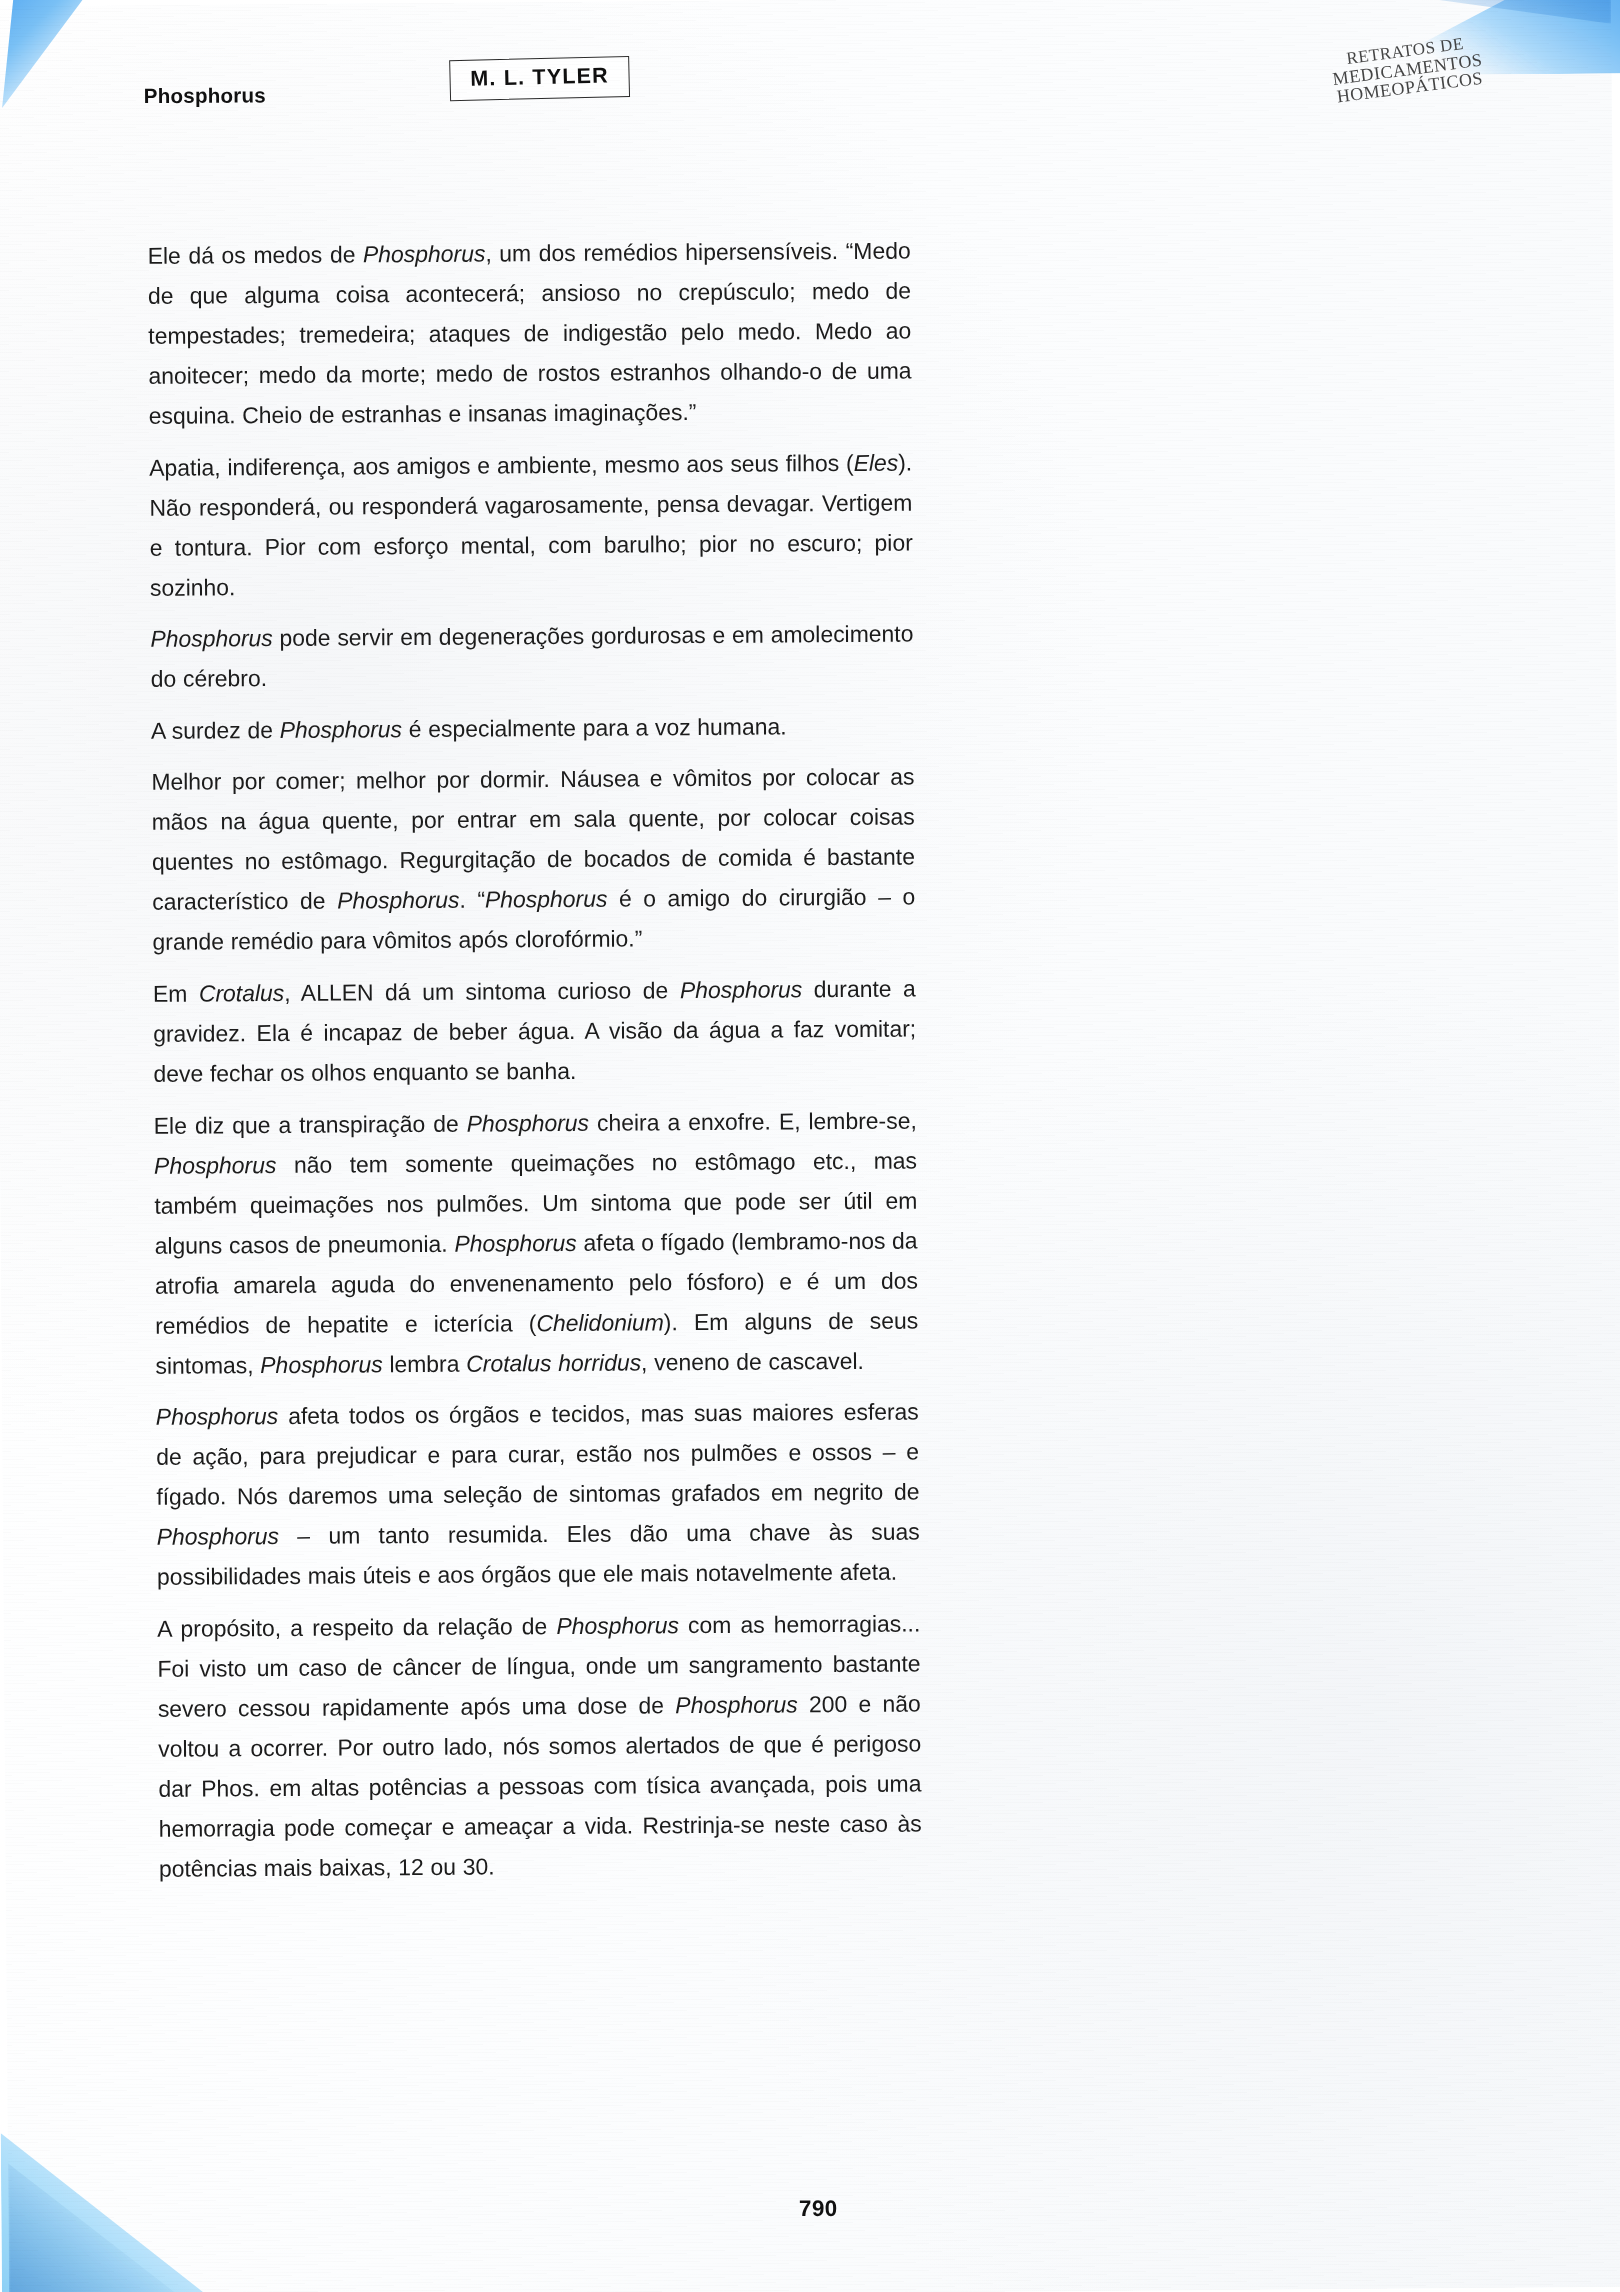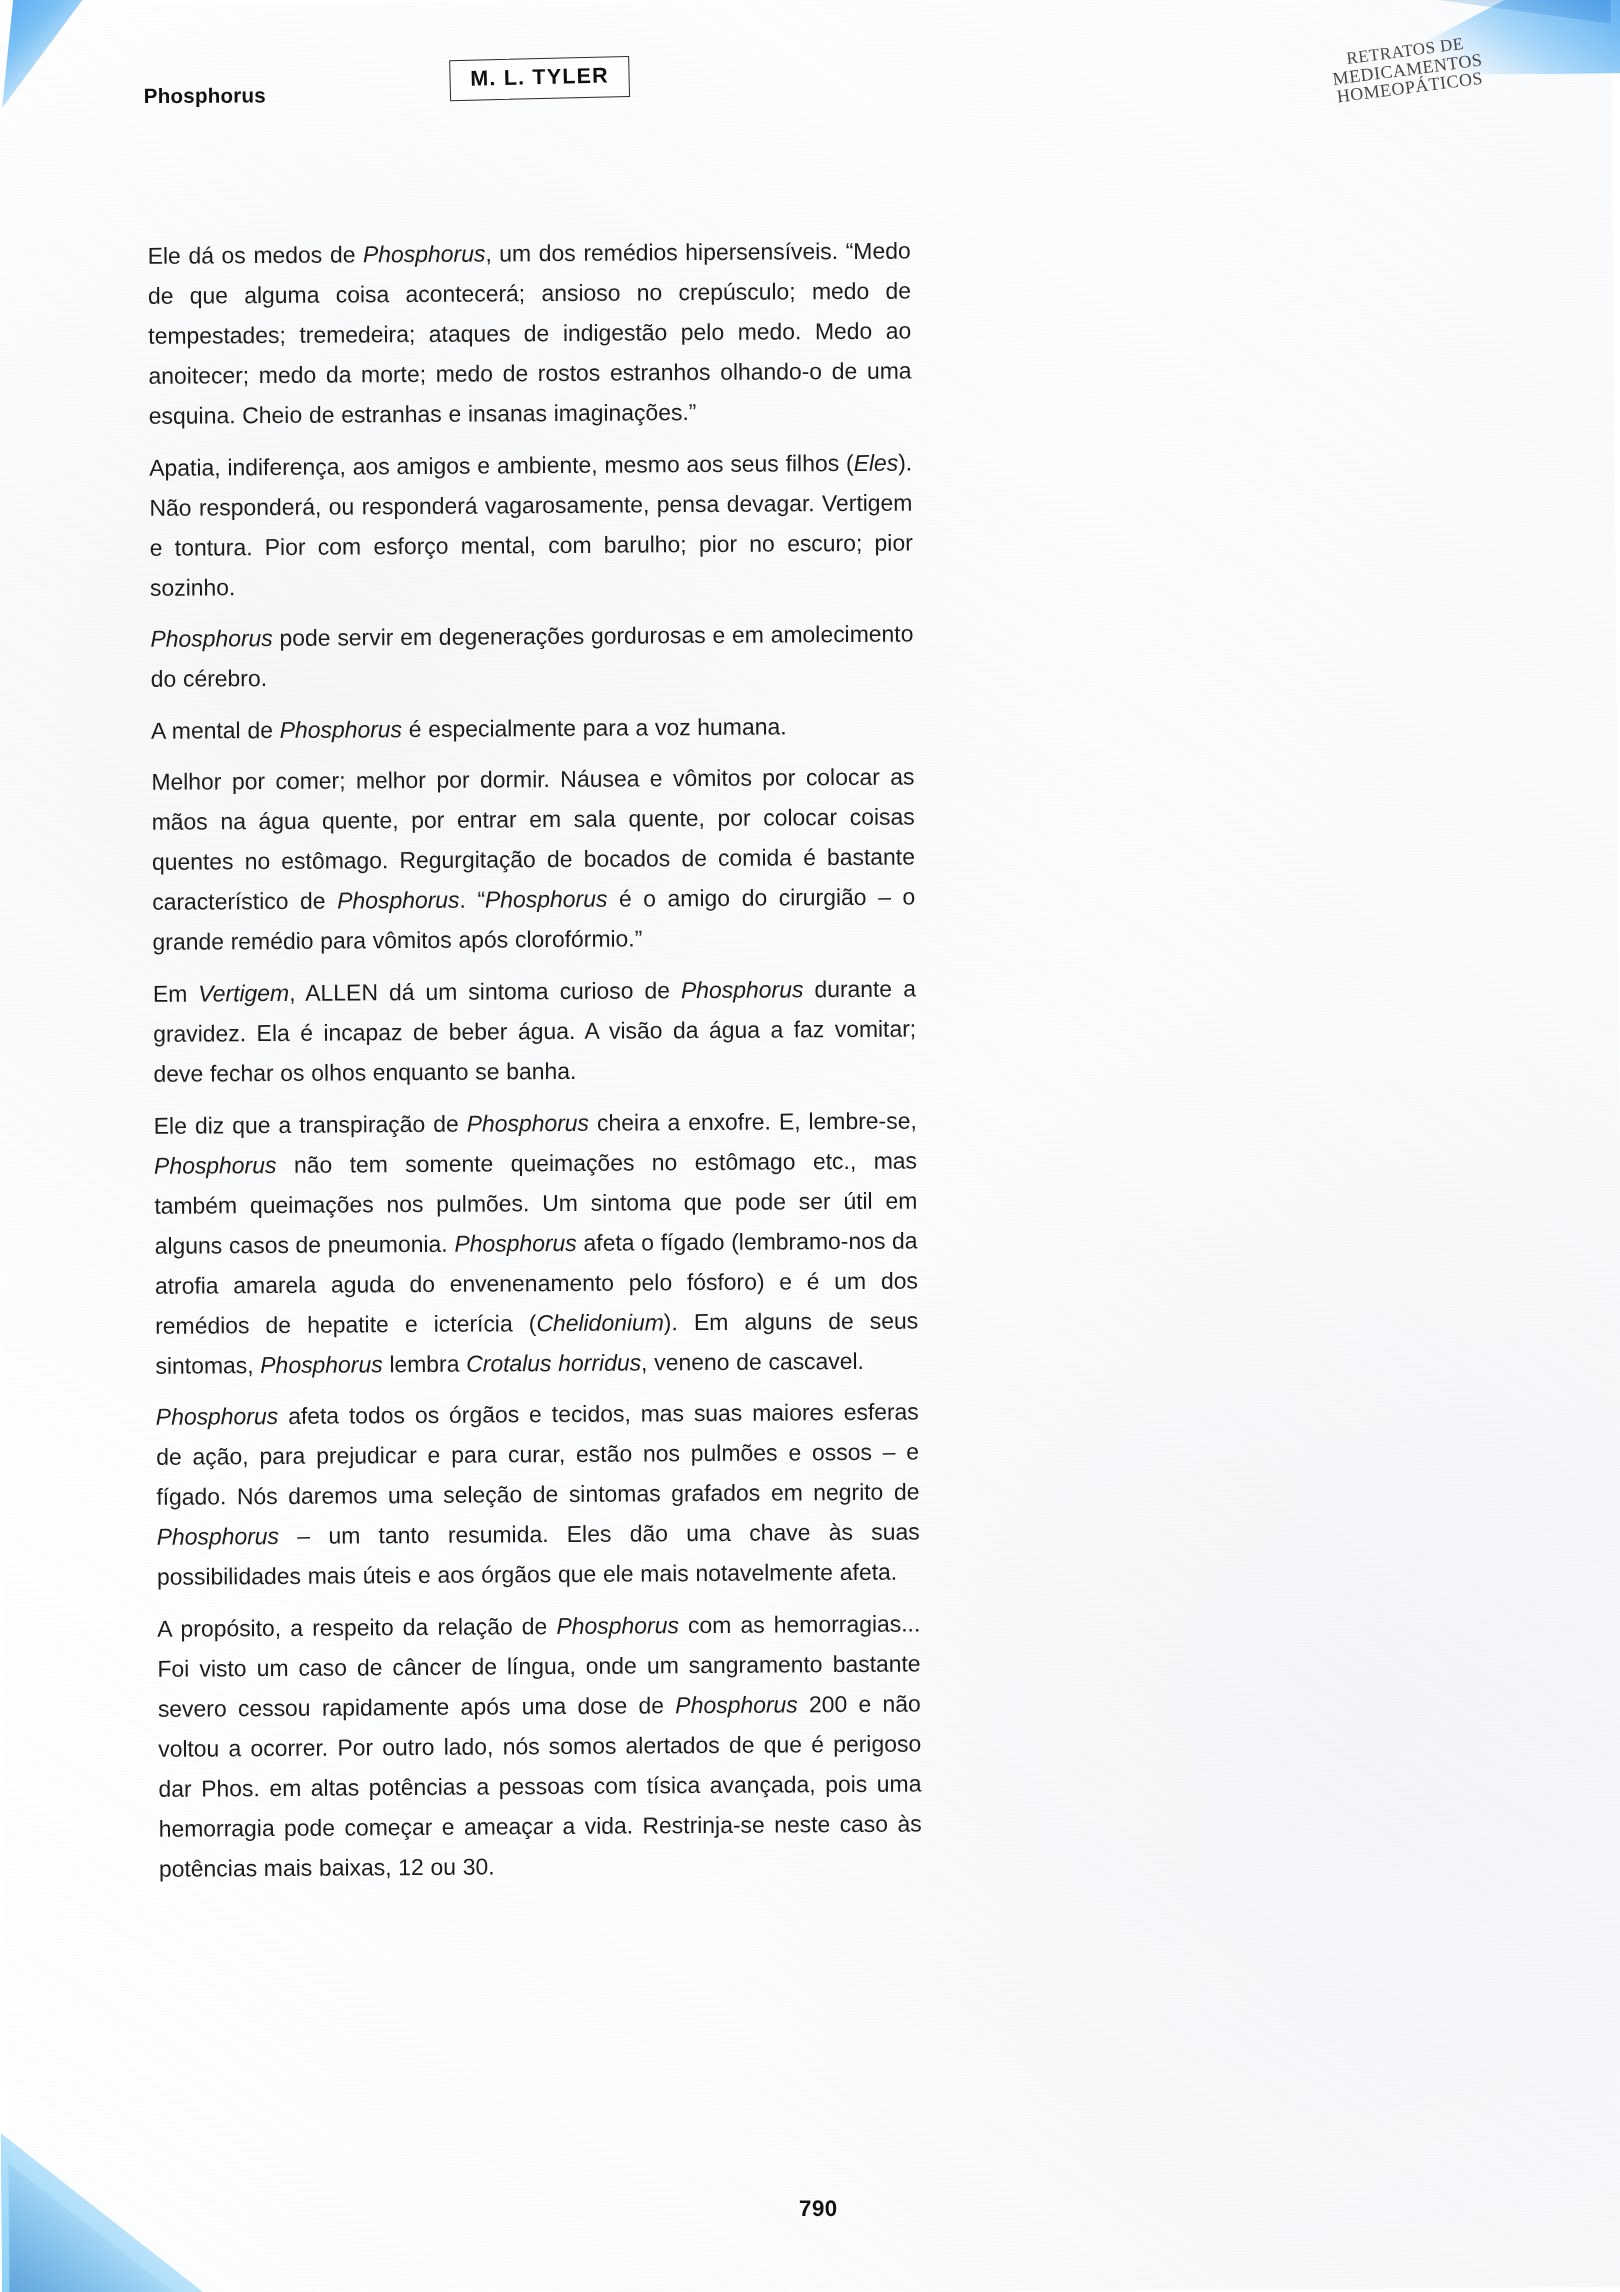--- a/index.html
+++ b/index.html
@@ -195,23 +195,23 @@
       <span class="logo-line-1">RETRATOS DE</span>
       <span class="logo-line-2">MEDICAMENTOS</span>
       <span class="logo-line-3">HOMEOPÁTICOS</span>
     </div>
   </div>
 
   <div id="text-column">
       <p class="para" id="p1"><span>Ele dá os medos de </span><em>Phosphorus</em><span>, um dos remédios hipersensíveis. “Medo de que alguma coisa acontecerá; ansioso no crepúsculo; medo de tempestades; tremedeira; ataques de indigestão pelo medo. Medo ao anoitecer; medo da morte; medo de rostos estranhos olhando-o de uma esquina. Cheio de estranhas e insanas imaginações.”</span></p>
       <p class="para" id="p2"><span>Apatia, indiferença, aos amigos e ambiente, mesmo aos seus filhos (</span><em>Eles</em><span>). Não responderá, ou responderá vagarosamente, pensa devagar. Vertigem e tontura. Pior com esforço mental, com barulho; pior no escuro; pior sozinho.</span></p>
       <p class="para" id="p3"><em>Phosphorus</em><span> pode servir em degenerações gordurosas e em amolecimento do cérebro.</span></p>
-      <p class="para" id="p4"><span>A mental de </span><em>Phosphorus</em><span> é especialmente para a voz humana.</span></p>
+      <p class="para" id="p4"><span>A surdez de </span><em>Phosphorus</em><span> é especialmente para a voz humana.</span></p>
       <p class="para" id="p5"><span>Melhor por comer; melhor por dormir. Náusea e vômitos por colocar as mãos na água quente, por entrar em sala quente, por colocar coisas quentes no estômago. Regurgitação de bocados de comida é bastante característico de </span><em>Phosphorus</em><span>. “</span><em>Phosphorus</em><span> é o amigo do cirurgião – o grande remédio para vômitos após clorofórmio.”</span></p>
-      <p class="para" id="p6"><span>Em </span><em>Vertigem</em><span>, ALLEN dá um sintoma curioso de </span><em>Phosphorus</em><span> durante a gravidez. Ela é incapaz de beber água. A visão da água a faz vomitar; deve fechar os olhos enquanto se banha.</span></p>
+      <p class="para" id="p6"><span>Em </span><em>Crotalus</em><span>, ALLEN dá um sintoma curioso de </span><em>Phosphorus</em><span> durante a gravidez. Ela é incapaz de beber água. A visão da água a faz vomitar; deve fechar os olhos enquanto se banha.</span></p>
       <p class="para" id="p7"><span>Ele diz que a transpiração de </span><em>Phosphorus</em><span> cheira a enxofre. E, lembre-se, </span><em>Phosphorus</em><span> não tem somente queimações no estômago etc., mas também queimações nos pulmões. Um sintoma que pode ser útil em alguns casos de pneumonia. </span><em>Phosphorus</em><span> afeta o fígado (lembramo-nos da atrofia amarela aguda do envenenamento pelo fósforo) e é um dos remédios de hepatite e icterícia (</span><em>Chelidonium</em><span>). Em alguns de seus sintomas, </span><em>Phosphorus</em><span> lembra </span><em>Crotalus horridus</em><span>, veneno de cascavel.</span></p>
       <p class="para" id="p8"><em>Phosphorus</em><span> afeta todos os órgãos e tecidos, mas suas maiores esferas de ação, para prejudicar e para curar, estão nos pulmões e ossos – e fígado. Nós daremos uma seleção de sintomas grafados em negrito de </span><em>Phosphorus</em><span> – um tanto resumida. Eles dão uma chave às suas possibilidades mais úteis e aos órgãos que ele mais notavelmente afeta.</span></p>
       <p class="para" id="p9"><span>A propósito, a respeito da relação de </span><em>Phosphorus</em><span> com as hemorragias... Foi visto um caso de câncer de língua, onde um sangramento bastante severo cessou rapidamente após uma dose de </span><em>Phosphorus</em><span> 200 e não voltou a ocorrer. Por outro lado, nós somos alertados de que é perigoso dar Phos. em altas potências a pessoas com tísica avançada, pois uma hemorragia pode começar e ameaçar a vida. Restrinja-se neste caso às potências mais baixas, 12 ou 30.</span></p>
     </div>
 
   <div id="page-number">790</div>
 
   <div id="noise"></div>
 </div>
 

